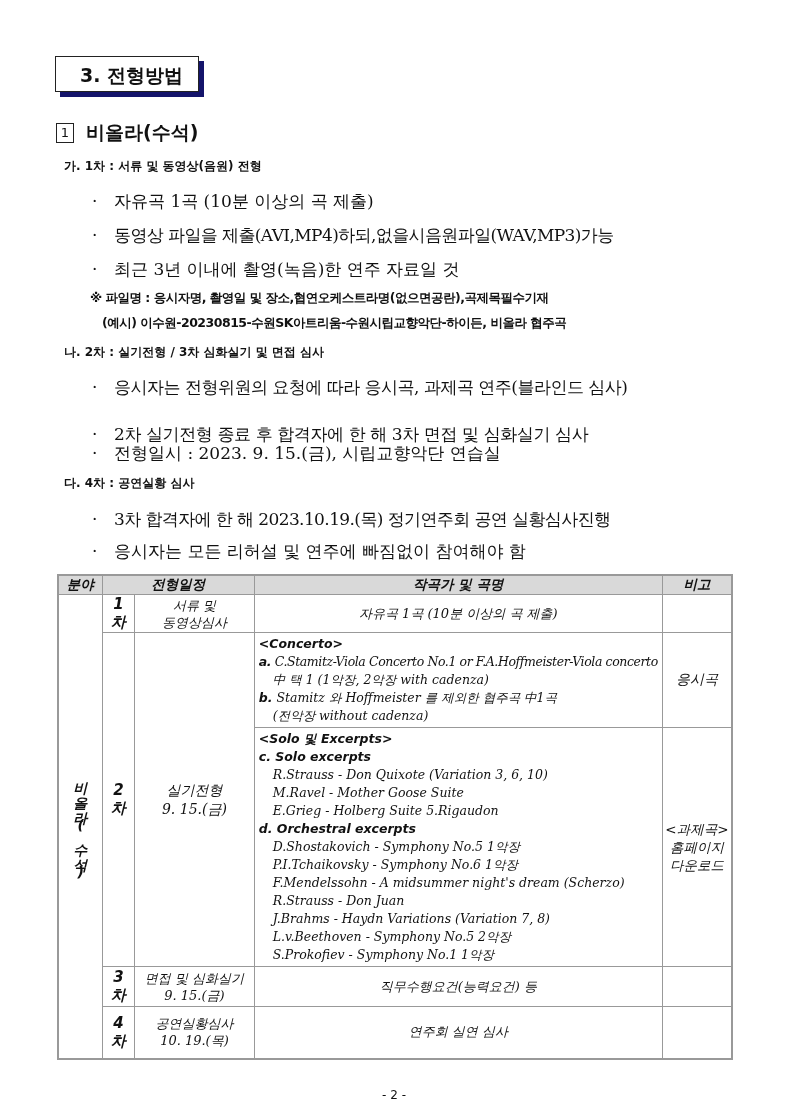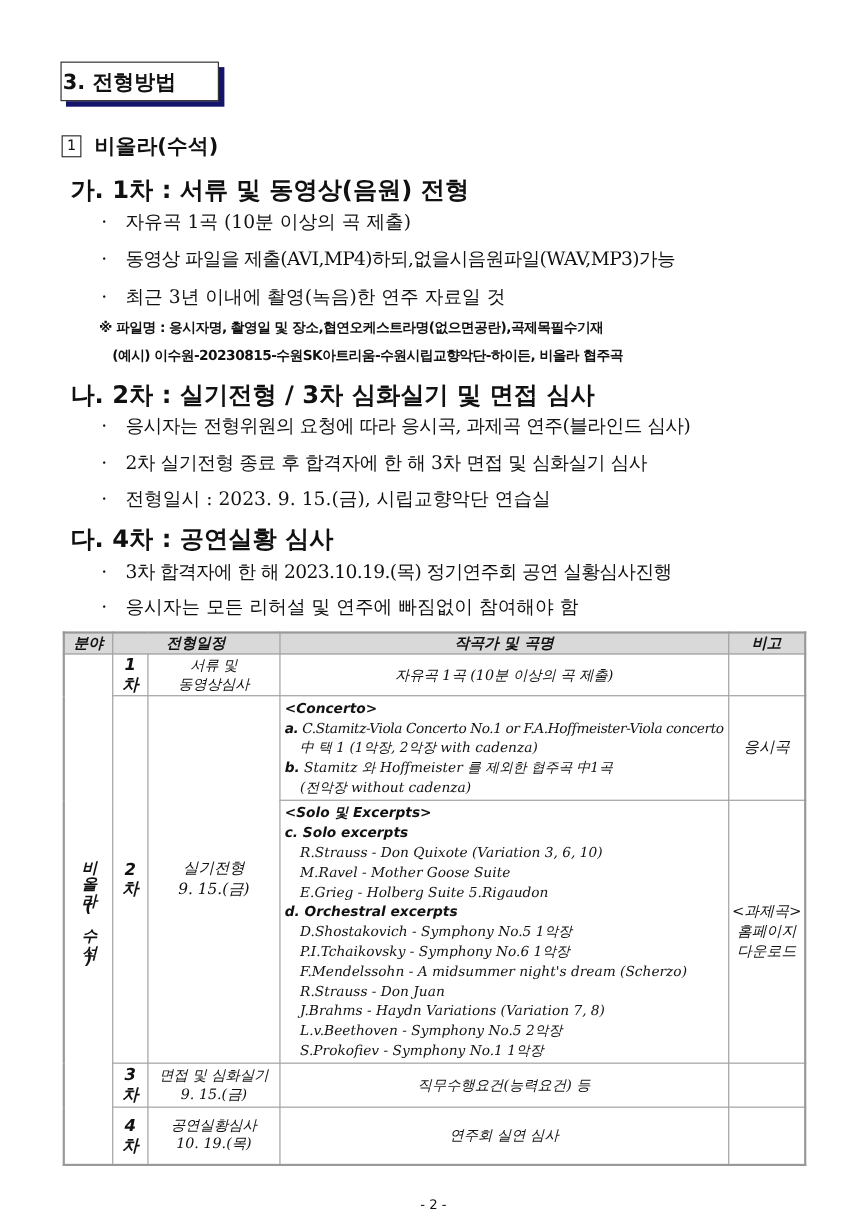--- a/index.html
+++ b/index.html
@@ -1,26 +1,26 @@
 <!DOCTYPE html>
 <html><head>
 <meta charset="utf-8">
 <style>
   html, body { margin: 0; padding: 0; background: #ffffff; }
   body { width: 788px; height: 1119px; position: relative; overflow: hidden;
          font-family: "DejaVu Serif", "Liberation Serif", serif; color: #111; }
   .section-box { position: absolute; left: 55px; top: 56px; width: 144px; height: 36px;
      border: 1.5px solid #222; background: #fff; box-shadow: 5px 5px 0 #14146b;
      font-family: "DejaVu Sans", "Liberation Sans", sans-serif; font-weight: bold;
-     font-size: 19px; line-height: 36px; padding-left: 1px; box-sizing: border-box; }
+     font-size: 19px; line-height: 36px; padding-left: 24px; box-sizing: border-box; }
   .h1 { position: absolute; left: 56px; top: 120px; font-family: "DejaVu Sans", sans-serif;
         font-weight: bold; font-size: 19px; display: flex; align-items: center; }
   .numbox { display: inline-block; width: 16px; height: 18px; border: 1.3px solid #222;
         font-size: 13px; line-height: 18px; text-align: center; margin-right: 12px; font-weight: normal; }
-  .h2 { position: absolute; left: 64px; font-family: "DejaVu Sans", sans-serif; font-weight: bold; font-size: 22px; }
+  .h2 { position: absolute; left: 64px; font-family: "DejaVu Sans", sans-serif; font-weight: bold; font-size: 12px; }
   .bullet { position: absolute; left: 82px; font-size: 17px; white-space: nowrap; margin-left: 10px; }
   .bullet .dot { display: inline-block; width: 22px; }
   .note { position: absolute; font-family: "DejaVu Sans", sans-serif; font-weight: bold; font-size: 12.5px; white-space: nowrap; }
   table.main { position: absolute; left: 57px; top: 574px; width: 676px; border-collapse: collapse;
         font-size: 13px; border: 2px solid #999; }
   table.main td, table.main th { border: 1px solid #999; padding: 0 4px; vertical-align: middle; font-style: italic; }
   table.main th { background: #d9d9d9; font-family: "DejaVu Sans", sans-serif; font-weight: bold; font-size: 13.5px; height: 18px; }
   .c { text-align: center; }
   .stage { font-weight: bold; font-size: 15px; text-align: center; font-family: "DejaVu Sans", sans-serif; }
   .field { font-family: "DejaVu Sans", sans-serif; font-weight: bold; font-size: 14px; text-align: center; line-height: 17px; }
@@ -42,21 +42,21 @@
 
 <div class="h2" style="top:158px">가. 1차 : 서류 및 동영상(음원) 전형</div>
 <div class="bullet" style="top:190px"><span class="dot">·</span><span>자유곡 1곡 (10분 이상의 곡 제출)</span></div>
 <div class="bullet" style="top:224px"><span class="dot">·</span><span style="letter-spacing:-0.6px">동영상 파일을 제출(AVI,MP4)하되,없을시음원파일(WAV,MP3)가능</span></div>
 <div class="bullet" style="top:258px"><span class="dot">·</span><span>최근 3년 이내에 촬영(녹음)한 연주 자료일 것</span></div>
 <div class="note" style="top:290px; left:90px; letter-spacing:-0.5px">※ 파일명 : 응시자명, 촬영일 및 장소,협연오케스트라명(없으면공란),곡제목필수기재</div>
 <div class="note" style="top:315px; left:102px; letter-spacing:-0.5px">(예시) 이수원-20230815-수원SK아트리움-수원시립교향악단-하이든, 비올라 협주곡</div>
 
 <div class="h2" style="top:344px">나. 2차 : 실기전형 / 3차 심화실기 및 면접 심사</div>
 <div class="bullet" style="top:376px"><span class="dot">·</span><span style="letter-spacing:-0.5px">응시자는 전형위원의 요청에 따라 응시곡, 과제곡 연주(블라인드 심사)</span></div>
-<div class="bullet" style="top:409px"><span class="dot">·</span><span style="letter-spacing:-0.4px">2차 실기전형 종료 후 합격자에 한 해 3차 면접 및 심화실기 심사</span></div>
+<div class="bullet" style="top:423px"><span class="dot">·</span><span style="letter-spacing:-0.4px">2차 실기전형 종료 후 합격자에 한 해 3차 면접 및 심화실기 심사</span></div>
 <div class="bullet" style="top:442px"><span class="dot">·</span><span>전형일시 : 2023. 9. 15.(금), 시립교향악단 연습실</span></div>
 
 <div class="h2" style="top:475px">다. 4차 : 공연실황 심사</div>
 <div class="bullet" style="top:508px"><span class="dot">·</span><span style="letter-spacing:-0.6px">3차 합격자에 한 해 2023.10.19.(목) 정기연주회 공연 실황심사진행</span></div>
 <div class="bullet" style="top:540px"><span class="dot">·</span><span>응시자는 모든 리허설 및 연주에 빠짐없이 참여해야 함</span></div>
 
 <table class="main">
   <colgroup>
     <col style="width:45px">
       <col style="width:33px">

